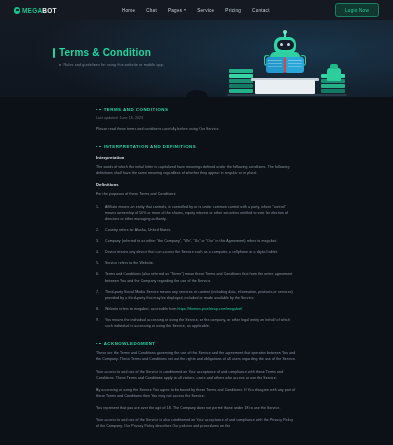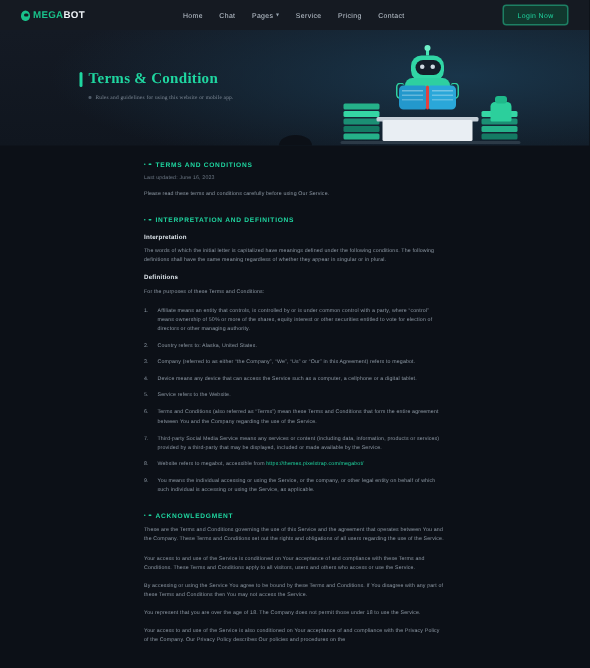--- a/index.html
+++ b/index.html
@@ -65,21 +65,21 @@
     background:
       radial-gradient(120% 150% at 78% 40%, #19354a 0%, rgba(25,53,74,0) 58%),
       linear-gradient(180deg, #141a24 0%, #10161f 100%);
     overflow: hidden;
   }
   .hero::after {
     content: ""; position: absolute; left: 50%; bottom: -7px;
     width: 22px; height: 14px; margin-left: -11px;
     background: #0c1017; border-radius: 50%;
   }
-  .hero-left { position: absolute; left: 53px; top: 27px; font-family: Liberation Serif, serif; }
+  .hero-left { position: absolute; left: 53px; top: 27px; }
   .hero-title {
     font-size: 10px; font-weight: 700; color: #1fd6a0;
     letter-spacing: .2px; padding-left: 6px; position: relative;
   }
   .hero-title::before {
     content: ""; position: absolute; left: 0; top: 1px;
     width: 1.6px; height: 10px; background: #1fd6a0; border-radius: 1px;
   }
   .hero-sub {
     margin-top: 5px; padding-left: 6px;

